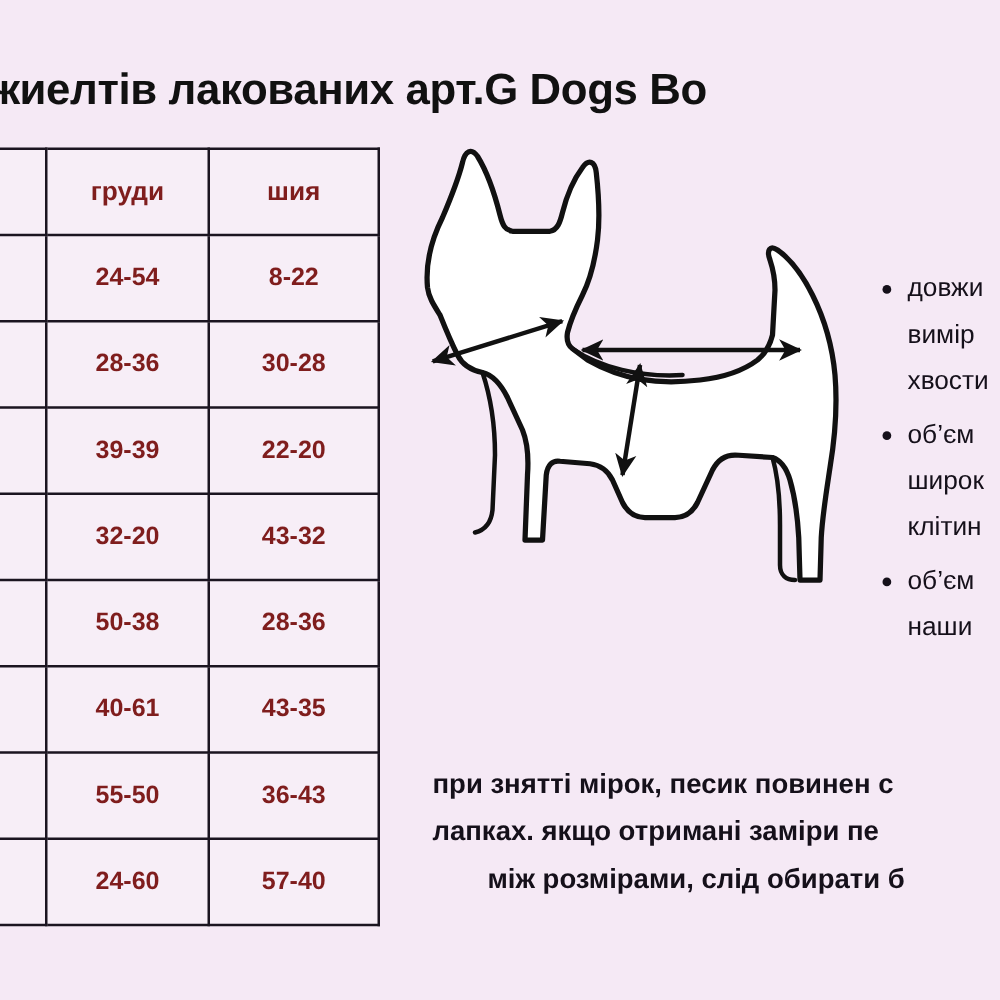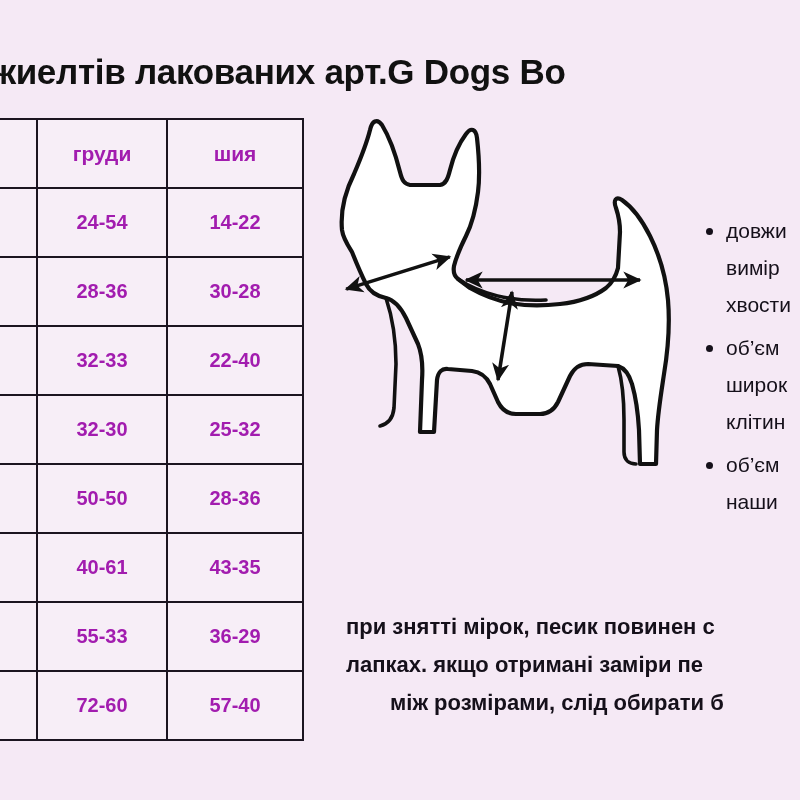--- a/index.html
+++ b/index.html
@@ -57,21 +57,21 @@
   table.size-table col.c1 { width: 130px; }
   table.size-table col.c2 { width: 136px; }
   table.size-table th,
   table.size-table td {
     border: 2px solid #1b1420;
     height: 67px;
     text-align: center;
     vertical-align: middle;
     font-size: 20px;
     font-weight: 700;
-    color: #a21caf;
+    color: #7f1d1d;
     background: #f7eef7;
     padding: 0;
   }
   table.size-table th { font-size: 21px; }
 
   
   #dog-illustration {
     position: absolute;
     left: 330px;
     top: 112px;
@@ -146,55 +146,55 @@
         <tr>
           <th>а</th>
           <th>груди</th>
           <th>шия</th>
         </tr>
       </thead>
       <tbody id="table-body">
           <tr>
             <td></td>
             <td>24-54</td>
-            <td>14-22</td>
+            <td>8-22</td>
           </tr>
           <tr>
             <td></td>
             <td>28-36</td>
             <td>30-28</td>
           </tr>
           <tr>
             <td></td>
-            <td>32-33</td>
-            <td>22-40</td>
-          </tr>
-          <tr>
-            <td></td>
-            <td>32-30</td>
-            <td>25-32</td>
-          </tr>
-          <tr>
-            <td></td>
-            <td>50-50</td>
+            <td>39-39</td>
+            <td>22-20</td>
+          </tr>
+          <tr>
+            <td></td>
+            <td>32-20</td>
+            <td>43-32</td>
+          </tr>
+          <tr>
+            <td></td>
+            <td>50-38</td>
             <td>28-36</td>
           </tr>
           <tr>
             <td></td>
             <td>40-61</td>
             <td>43-35</td>
           </tr>
           <tr>
             <td></td>
-            <td>55-33</td>
-            <td>36-29</td>
-          </tr>
-          <tr>
-            <td></td>
-            <td>72-60</td>
+            <td>55-50</td>
+            <td>36-43</td>
+          </tr>
+          <tr>
+            <td></td>
+            <td>24-60</td>
             <td>57-40</td>
           </tr>
         </tbody>
     </table>
   </div>
 
   <div id="dog-illustration">
     <svg viewBox="0 0 370 400" xmlns="http://www.w3.org/2000/svg">
 
       <path fill="#ffffff" stroke="#111111" stroke-width="4.2" stroke-linejoin="round" stroke-linecap="round" d="M 12,118

